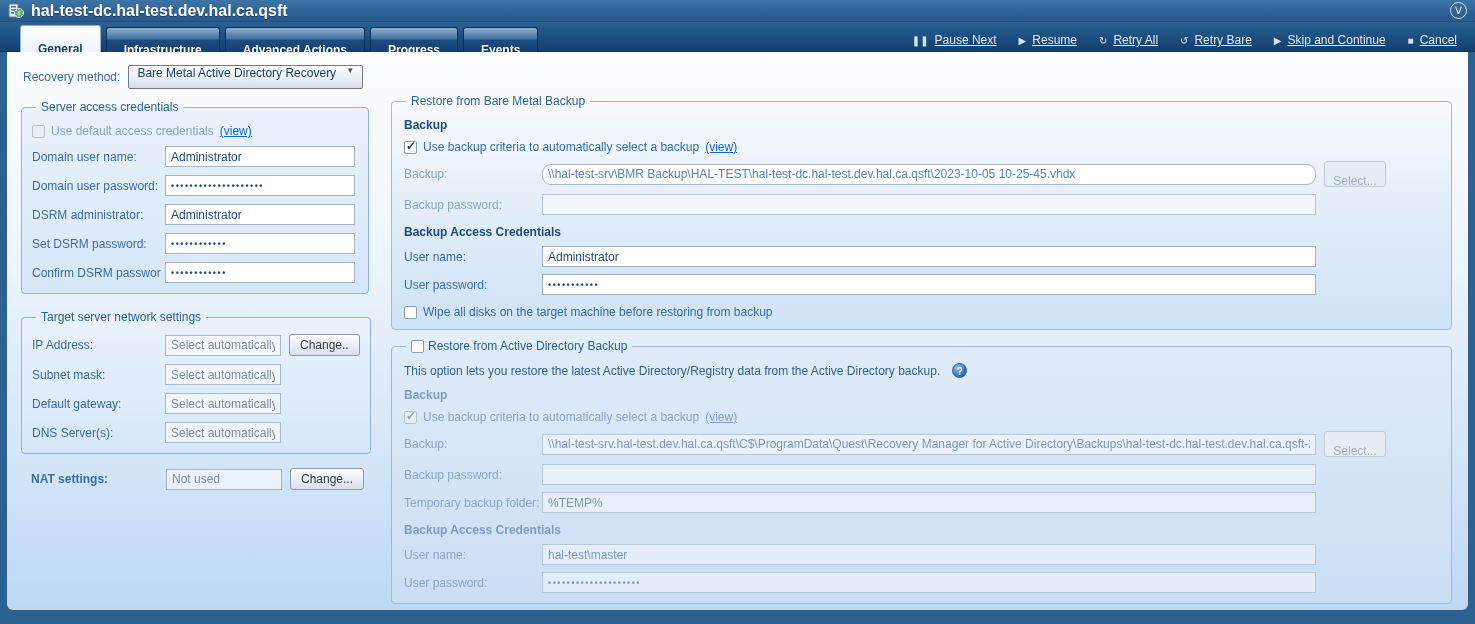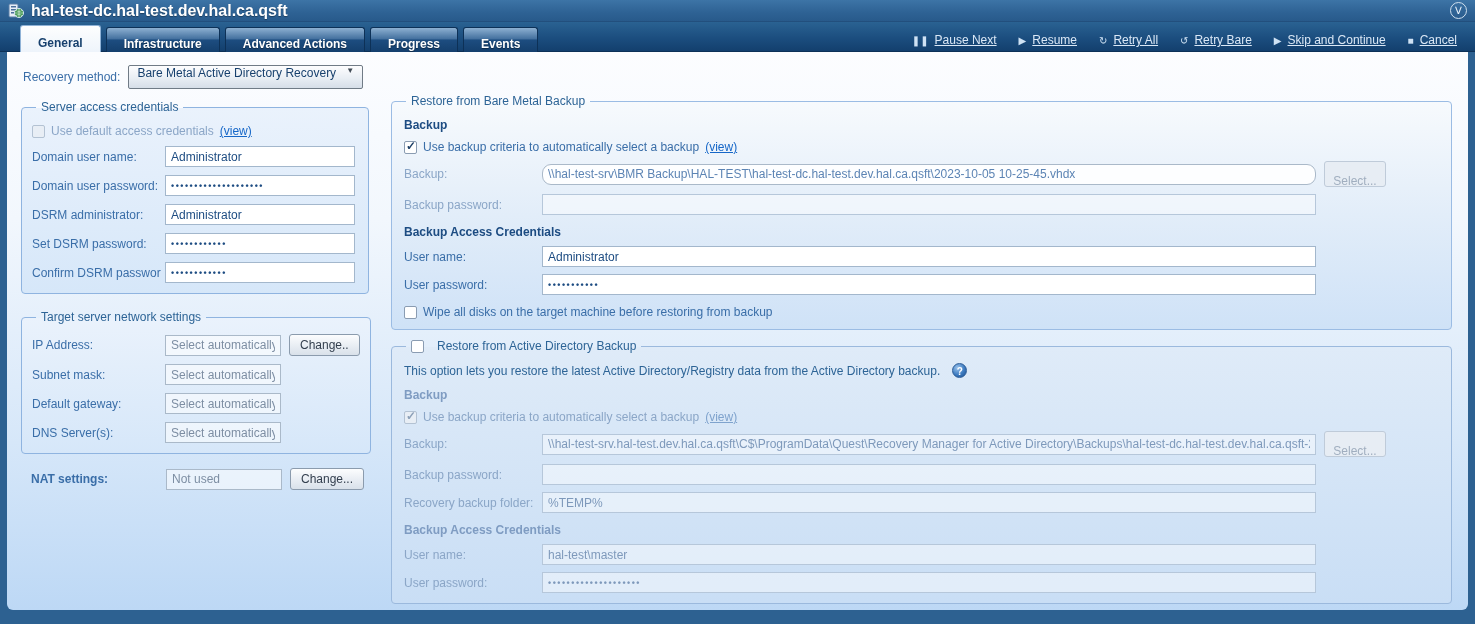--- a/index.html
+++ b/index.html
@@ -27,21 +27,21 @@
 
   
   .tabstrip {
     height:30px; display:flex; align-items:flex-end; padding:0 0 0 20px;
     background:linear-gradient(180deg,#2a6292 0%,#1b4d7e 55%,#123e6c 100%);
     box-shadow: inset 0 -1px 0 #0d3157;
     position:relative;
   }
   .tabs { display:flex; gap:5px; align-items:flex-end; }
   .tab {
-    height:25px; line-height:24px; padding:4px 17px; font-weight:bold; color:#fff; cursor:pointer;
+    height:25px; line-height:24px; padding:10px 17px; font-weight:bold; color:#fff; cursor:pointer;
     border:1px solid #0d3157; border-bottom:none; border-radius:3px 3px 0 0;
     background:linear-gradient(180deg,#8db0d1 0%,#44719f 45%,#1d4d80 50%,#143f6d 100%);
     text-shadow:0 1px 1px rgba(0,0,0,.4);
     white-space:nowrap;
   }
   .tab.active {
     height:27px; line-height:26px;
     background:linear-gradient(180deg,#fdfefe 0%,#eef4fb 100%);
     color:#17406d; text-shadow:none; border-color:#8fb2d6;
   }
@@ -118,21 +118,21 @@
   .sechead { font-weight:bold; color:#1d4c82; margin:10px 0 2px 2px; }
   .rrow { display:flex; align-items:center; margin:7px 55px 0 2px; }
   .rlabel { width:138px; flex:none; color:#3a6ea8; white-space:nowrap; overflow:hidden; }
   .rlabel.dim { color:#8ba6c7; }
   .slot { width:70px; flex:none; display:flex; }
   .slot .btn { min-width:62px; padding:12px 6px; margin-left:8px; }
 
   fieldset.group.bmr { background:linear-gradient(180deg,#f7fafd 0%,#e2edf9 50%,#cfe2f7 100%); border-color:#9bbce4; }
   fieldset.group.adg { background:linear-gradient(180deg,#dfebf8 0%,#c9def5 100%); border-color:#9bb9dd; margin-top:9px; }
   fieldset.group.adg .sechead { color:#7f9cc2; }
-  fieldset.group.adg legend { display:flex; align-items:center; gap:13px; color:#2d6496; }
+  fieldset.group.adg legend { display:flex; align-items:center; gap:4px; color:#2d6496; }
 
   .descrow { display:flex; align-items:center; gap:12px; margin:2px 0 2px 2px; color:#2d6496; }
   .help-icon {
     width:15px; height:15px; border-radius:50%; flex:none; text-align:center; line-height:15px;
     background:radial-gradient(circle at 35% 30%, #9cc4ec 0%, #3d7bc0 55%, #1d4f8e 100%);
     color:#fff; font-size:10px; font-weight:bold; border:1px solid #2b5c97; cursor:pointer;
   }
 
   .nat-row { display:flex; align-items:center; margin-top:14px; padding-left:10px; }
   .nat-row .flabel { width:135px;font-weight:bold; }
@@ -329,21 +329,21 @@
           <span class="slot">
               <button class="btn disabled">Select...</button>
             </span>
         </div>
         <div class="rrow">
           <span class="rlabel dim">Backup password:</span>
           <input class="tbox dis" readonly="" value="" style="">
           <span class="slot"></span>
         </div>
         <div class="rrow">
-          <span class="rlabel dim">Recovery backup folder:</span>
+          <span class="rlabel dim">Temporary backup folder:</span>
           <input class="tbox dis" readonly="" value="%TEMP%" style="">
           <span class="slot"></span>
         </div>
 
         <div class="sechead">Backup Access Credentials</div>
         <div class="rrow">
           <span class="rlabel dim">User name:</span>
           <input class="tbox dis" readonly="" value="hal-test\master" style="">
           <span class="slot"></span>
         </div>

